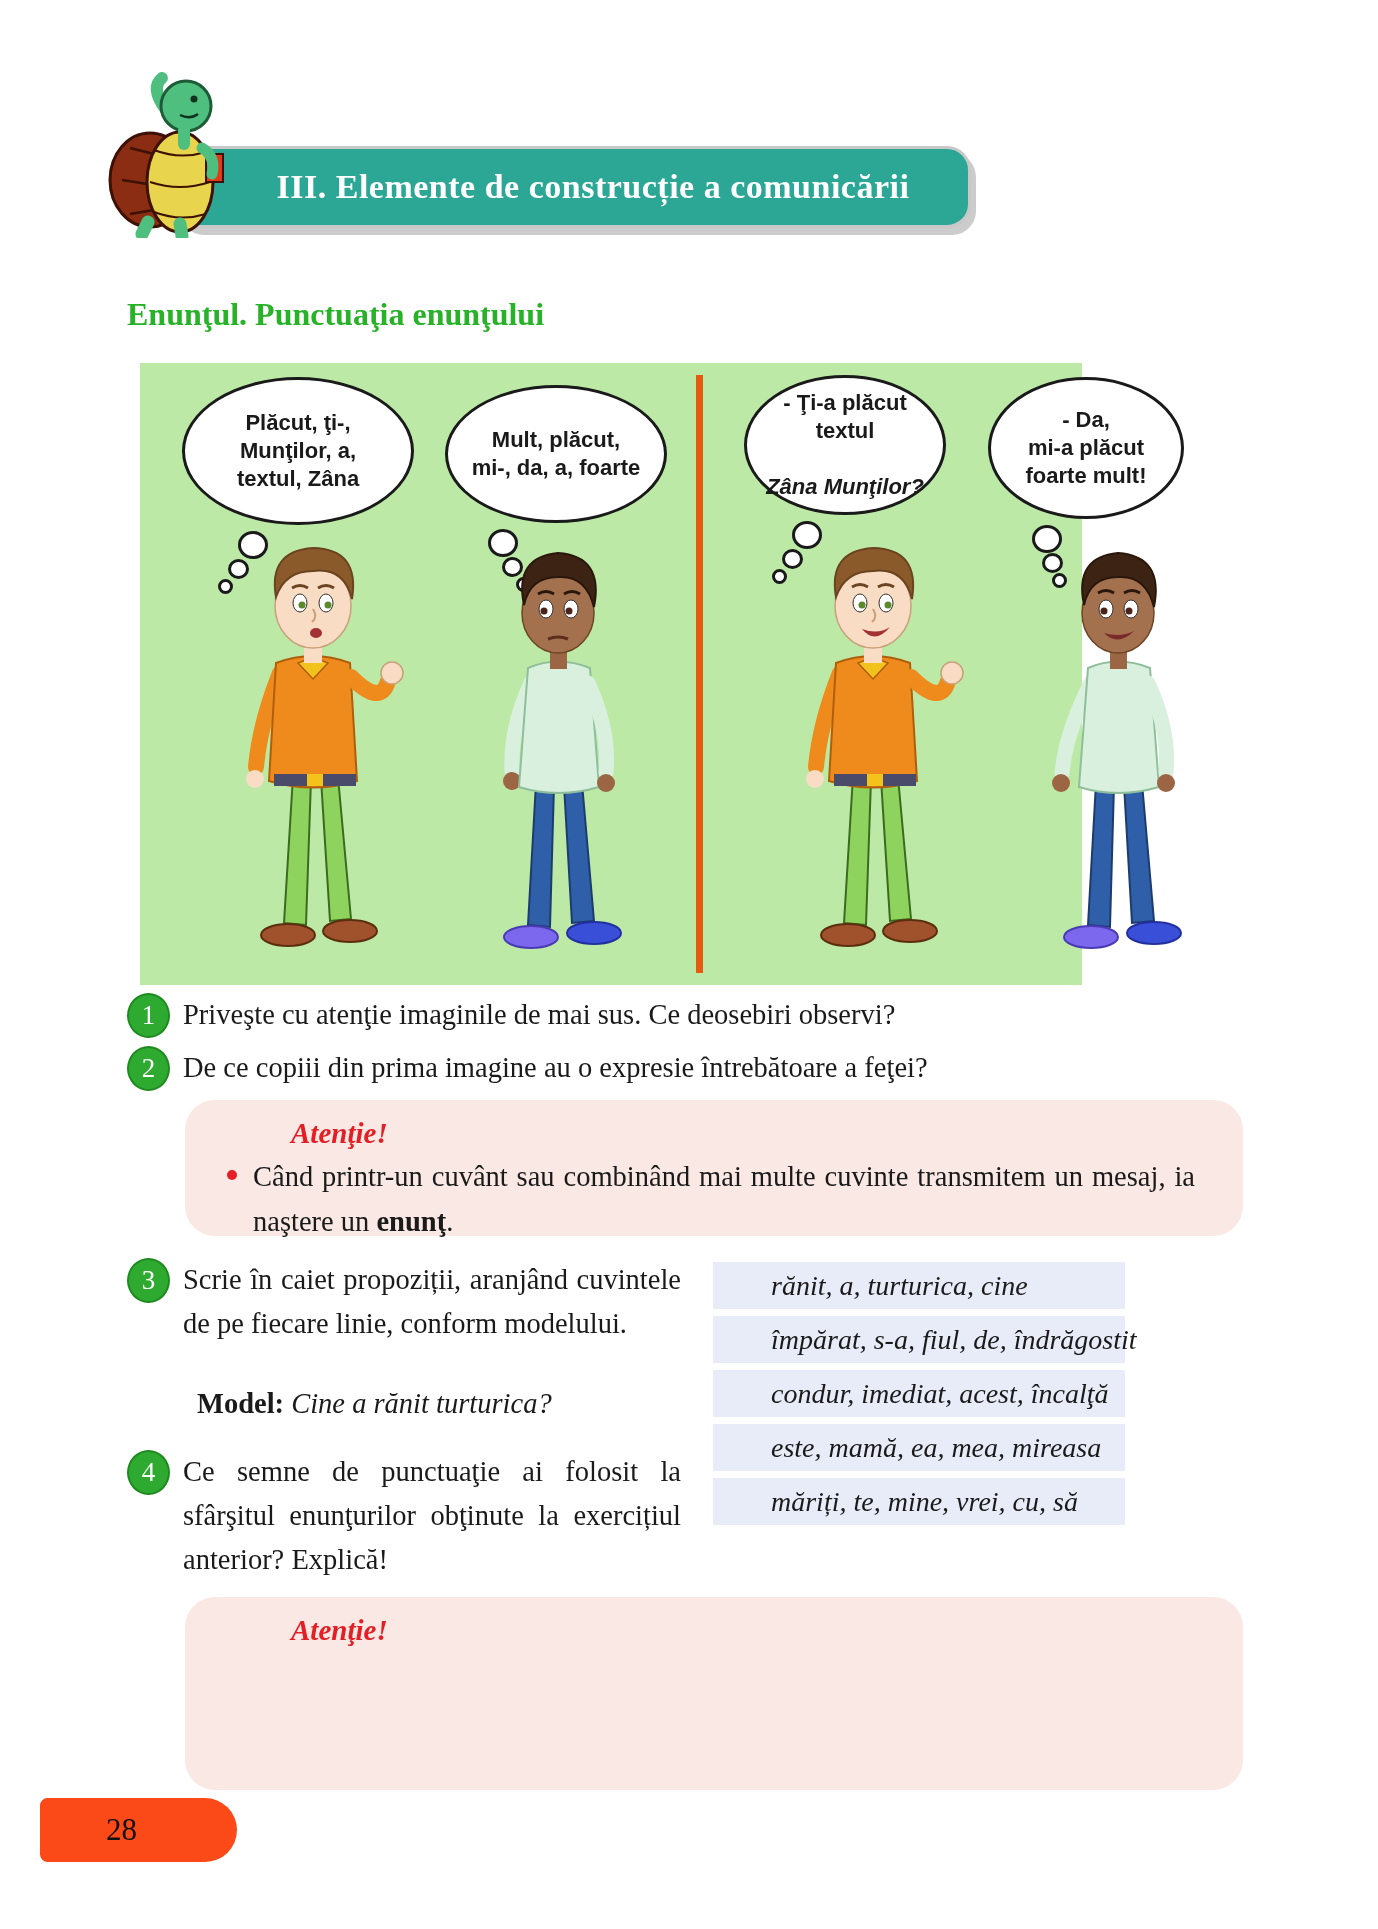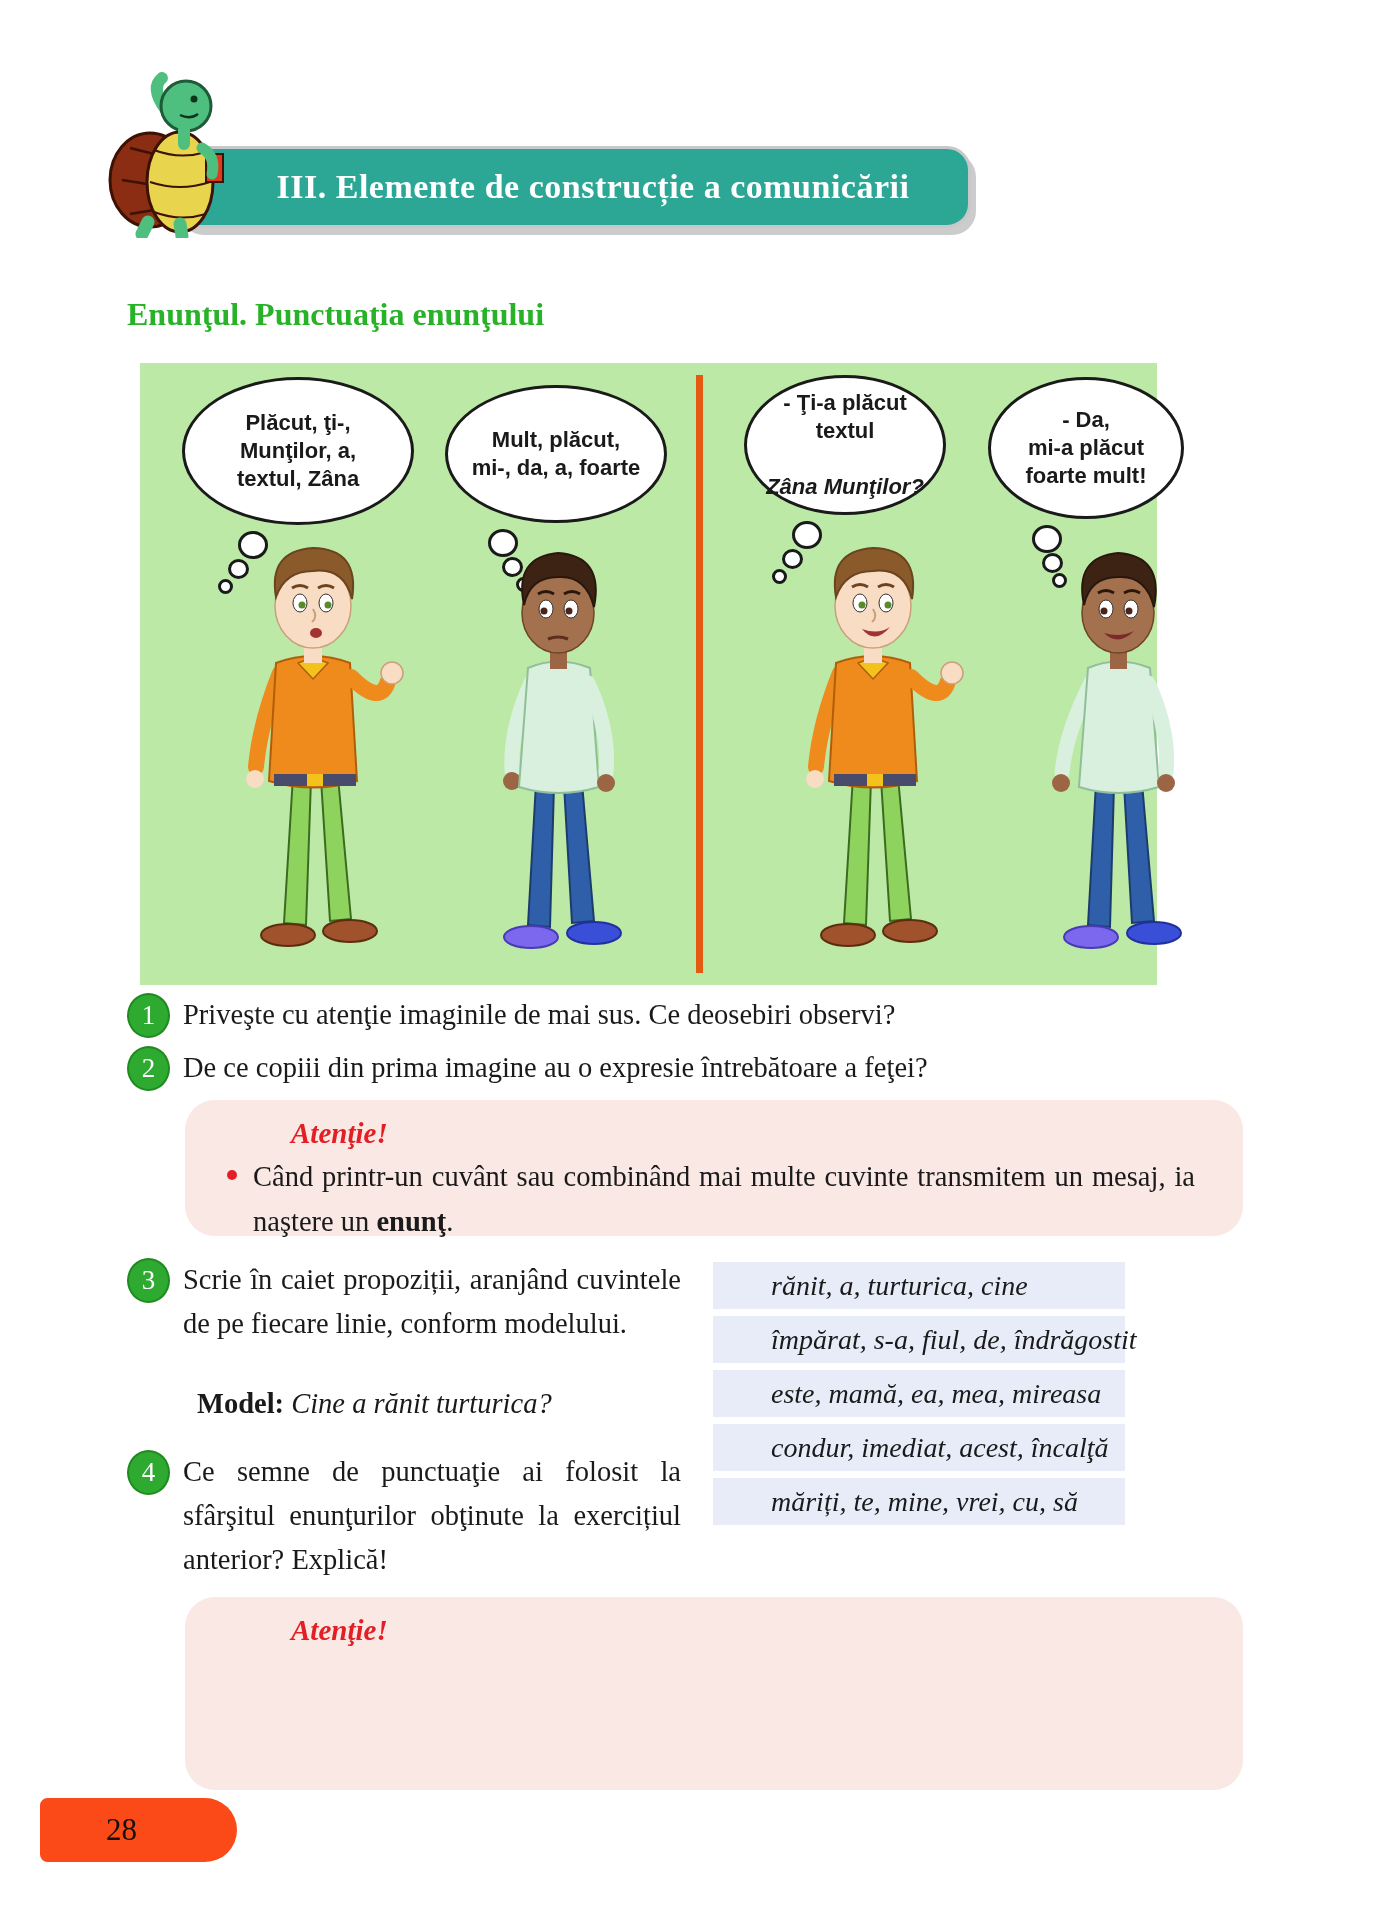--- a/index.html
+++ b/index.html
@@ -13,21 +13,21 @@
           box-shadow:5px 7px 0 rgba(170,170,170,.6);z-index:2;
           display:flex;align-items:center;justify-content:center;}
   .banner-title{font-weight:bold;font-size:34px;color:#ffffff;letter-spacing:.5px;
           padding-left:40px;white-space:nowrap;}
 
   
   .section-heading{position:absolute;left:127px;top:296px;font-size:32px;font-weight:bold;
           color:#28b228;}
 
   
-  .illustration{position:absolute;left:140px;top:363px;width:1017px;height:622px;
+  .illustration{position:absolute;left:140px;top:363px;width:942px;height:622px;
           background:#bce9a6;}
   .divider{position:absolute;left:556px;top:12px;width:7px;height:598px;background:#e35a10;}
   .bubble{position:absolute;background:#ffffff;border:3px solid #1a1a1a;border-radius:50%;
           display:flex;align-items:center;justify-content:center;text-align:center;
           font-family:"Liberation Sans", sans-serif;font-weight:bold;font-size:22px;
           line-height:28px;color:#1a1a1a;padding:6px;box-sizing:border-box;}
   .bubble-text{white-space:pre-line;}
   .bubble-italic{display:block;font-style:italic;}
   .trail{position:absolute;background:#ffffff;border:3px solid #1a1a1a;border-radius:50%;}
   .scene-svg{position:absolute;top:168px;width:525px;height:445px;}
@@ -248,22 +248,22 @@
     <div class="q-text q-text-narrow">Scrie în caiet propoziții, aranjând cuvintele de pe fiecare linie, conform modelului.</div>
   </div>
   <div class="model-line">
     <span class="model-label">Model:</span>
     <span class="model-text">Cine a rănit turturica?</span>
   </div>
 
   <div class="word-rows">
     <div class="word-row">rănit, a, turturica, cine</div>
     <div class="word-row">împărat, s-a, fiul, de, îndrăgostit</div>
+    <div class="word-row">condur, imediat, acest, încalţă</div>
     <div class="word-row">este, mamă, ea, mea, mireasa</div>
-    <div class="word-row">condur, imediat, acest, încalţă</div>
     <div class="word-row">măriți, te, mine, vrei, cu, să</div>
   </div>
 
   <div class="q-row" style="left:127px;top:1450px;">
     <div class="q-circle">4</div>
     <div class="q-text q-text-narrow">Ce semne de punctuaţie ai folosit la sfârşitul enunţurilor obţinute la exercițiul anterior? Explică!</div>
   </div>
 
   <div class="attention" style="top:1597px;height:193px;">
     <div class="attention-title">Atenţie!</div>

